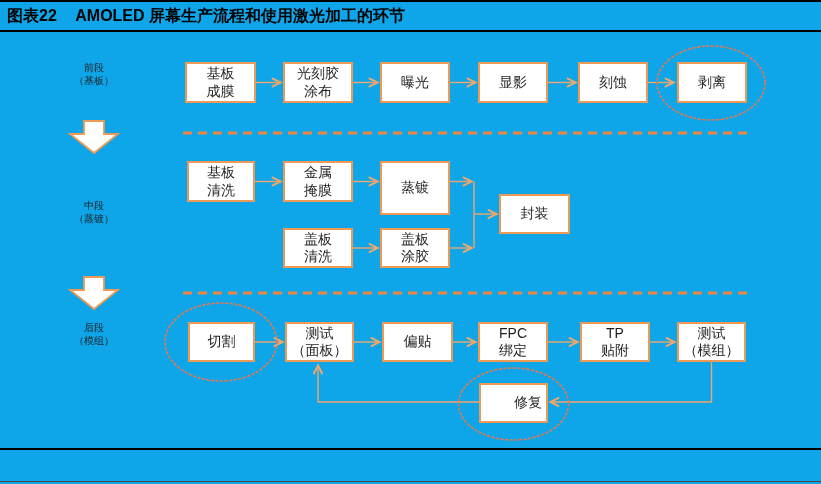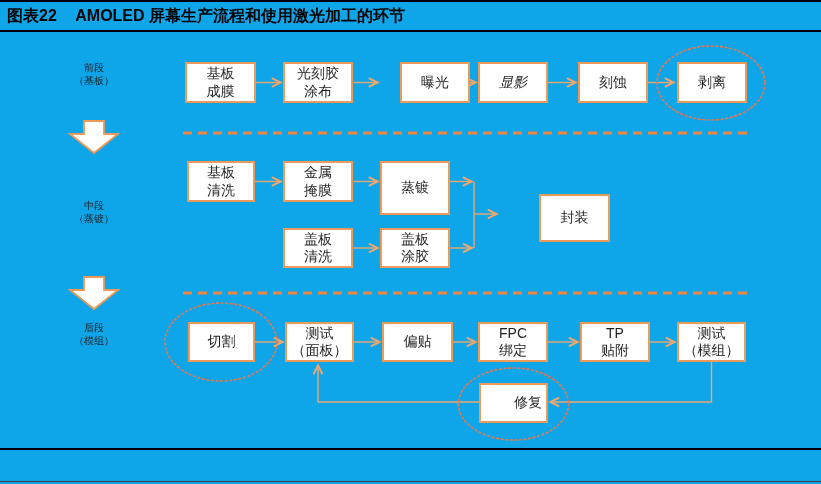--- a/index.html
+++ b/index.html
@@ -95,31 +95,31 @@
 （基板）</div>
   <div class="stage" style="left:47px;top:199px;">中段
 （蒸镀）</div>
   <div class="stage" style="left:47px;top:321px;">后段
 （模组）</div>
 
   <div class="fbox" style="left:185px;top:62px;width:71px;height:41px;">基板
 成膜</div>
   <div class="fbox" style="left:283px;top:62px;width:70px;height:41px;">光刻胶
 涂布</div>
-  <div class="fbox" style="left:380px;top:62px;width:70px;height:41px;margin-left:20px;">曝光</div>
-  <div class="fbox" style="left:478px;top:62px;width:70px;height:41px;font-style:italic;">显影</div>
+  <div class="fbox" style="left:380px;top:62px;width:70px;height:41px;">曝光</div>
+  <div class="fbox" style="left:478px;top:62px;width:70px;height:41px;">显影</div>
   <div class="fbox" style="left:578px;top:62px;width:70px;height:41px;">刻蚀</div>
   <div class="fbox" style="left:677px;top:62px;width:70px;height:41px;">剥离</div>
 
   <div class="fbox" style="left:187px;top:161px;width:68px;height:41px;">基板
 清洗</div>
   <div class="fbox" style="left:283px;top:161px;width:70px;height:41px;">金属
 掩膜</div>
   <div class="fbox" style="left:380px;top:161px;width:70px;height:54px;">蒸镀</div>
-  <div class="fbox" style="left:499px;top:194px;width:71px;height:48px;margin-left:40px;">封装</div>
+  <div class="fbox" style="left:499px;top:194px;width:71px;height:40px;">封装</div>
   <div class="fbox" style="left:283px;top:228px;width:70px;height:40px;">盖板
 清洗</div>
   <div class="fbox" style="left:380px;top:228px;width:70px;height:40px;">盖板
 涂胶</div>
 
   <div class="fbox" style="left:188px;top:322px;width:67px;height:40px;">切割</div>
   <div class="fbox" style="left:285px;top:322px;width:69px;height:40px;">测试
 （面板）</div>
   <div class="fbox" style="left:382px;top:322px;width:71px;height:40px;">偏贴</div>
   <div class="fbox" style="left:478px;top:322px;width:70px;height:40px;">FPC

